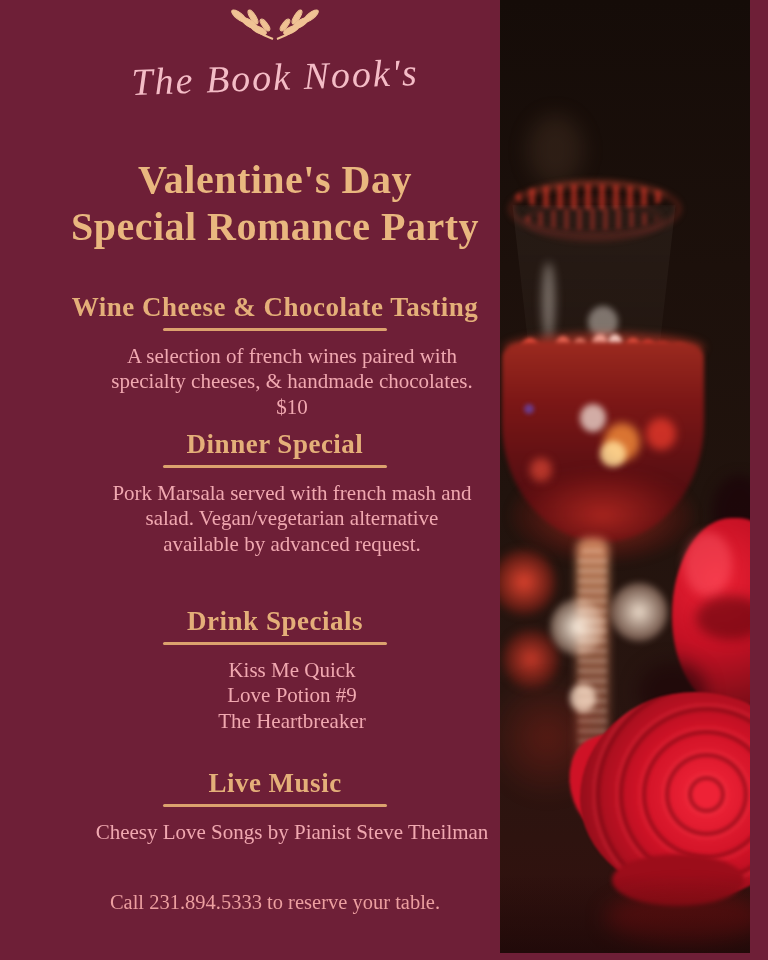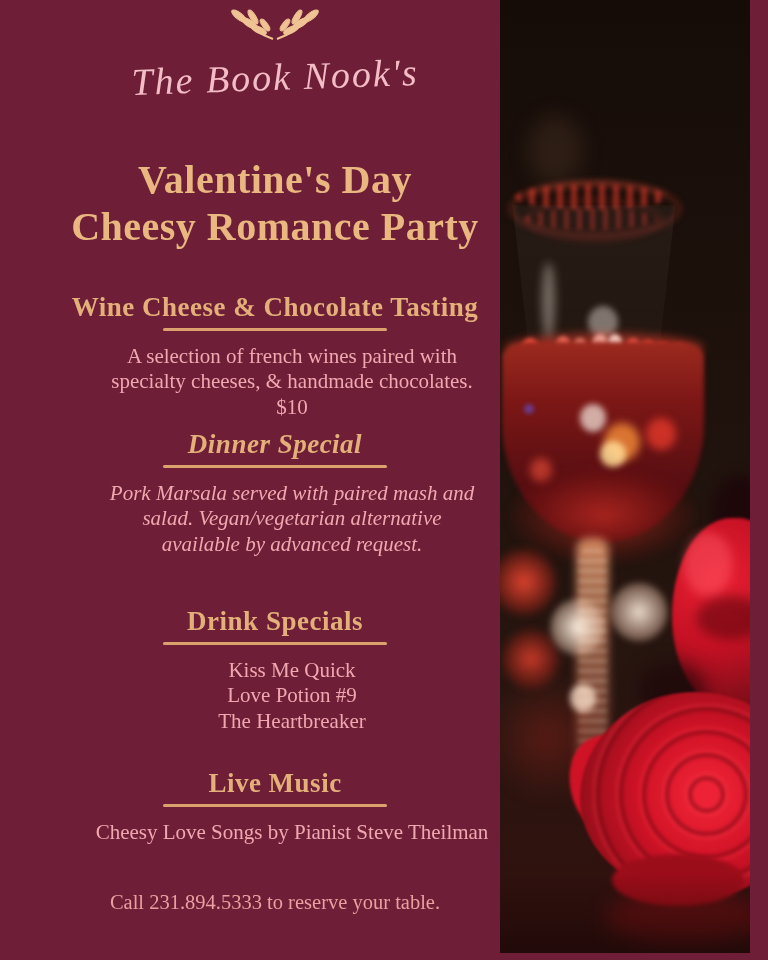--- a/index.html
+++ b/index.html
@@ -141,35 +141,35 @@
           <ellipse cx="46" cy="18" rx="7" ry="2.6" transform="rotate(52 46 18)"></ellipse>
         </g>
       </g>
     </svg>
   </div>
 
   <div class="col brand" style="position:absolute;">The Book Nook's</div>
 
   <div class="col title" style="position:absolute;">
     <div>Valentine's Day</div>
-    <div>Cheesy Romance Party</div>
+    <div>Special Romance Party</div>
   </div>
 
   <section class="col sec" id="sec-tasting" style="position:absolute;">
     <h2 class="heading">Wine Cheese &amp; Chocolate Tasting</h2>
     <div class="rule"></div>
     <p>A selection of french wines paired with</p>
     <p>specialty cheeses, &amp; handmade chocolates.</p>
     <p>$10</p>
   </section>
 
-  <section class="col sec" id="sec-dinner" style="position:absolute;font-style:italic;">
+  <section class="col sec" id="sec-dinner" style="position:absolute;">
     <h2 class="heading">Dinner Special</h2>
     <div class="rule"></div>
-    <p>Pork Marsala served with paired mash and</p>
+    <p>Pork Marsala served with french mash and</p>
     <p>salad. Vegan/vegetarian alternative</p>
     <p>available by advanced request.</p>
   </section>
 
   <section class="col sec" id="sec-drinks" style="position:absolute;">
     <h2 class="heading">Drink Specials</h2>
     <div class="rule"></div>
     <p>Kiss Me Quick</p>
     <p>Love Potion #9</p>
     <p>The Heartbreaker</p>

